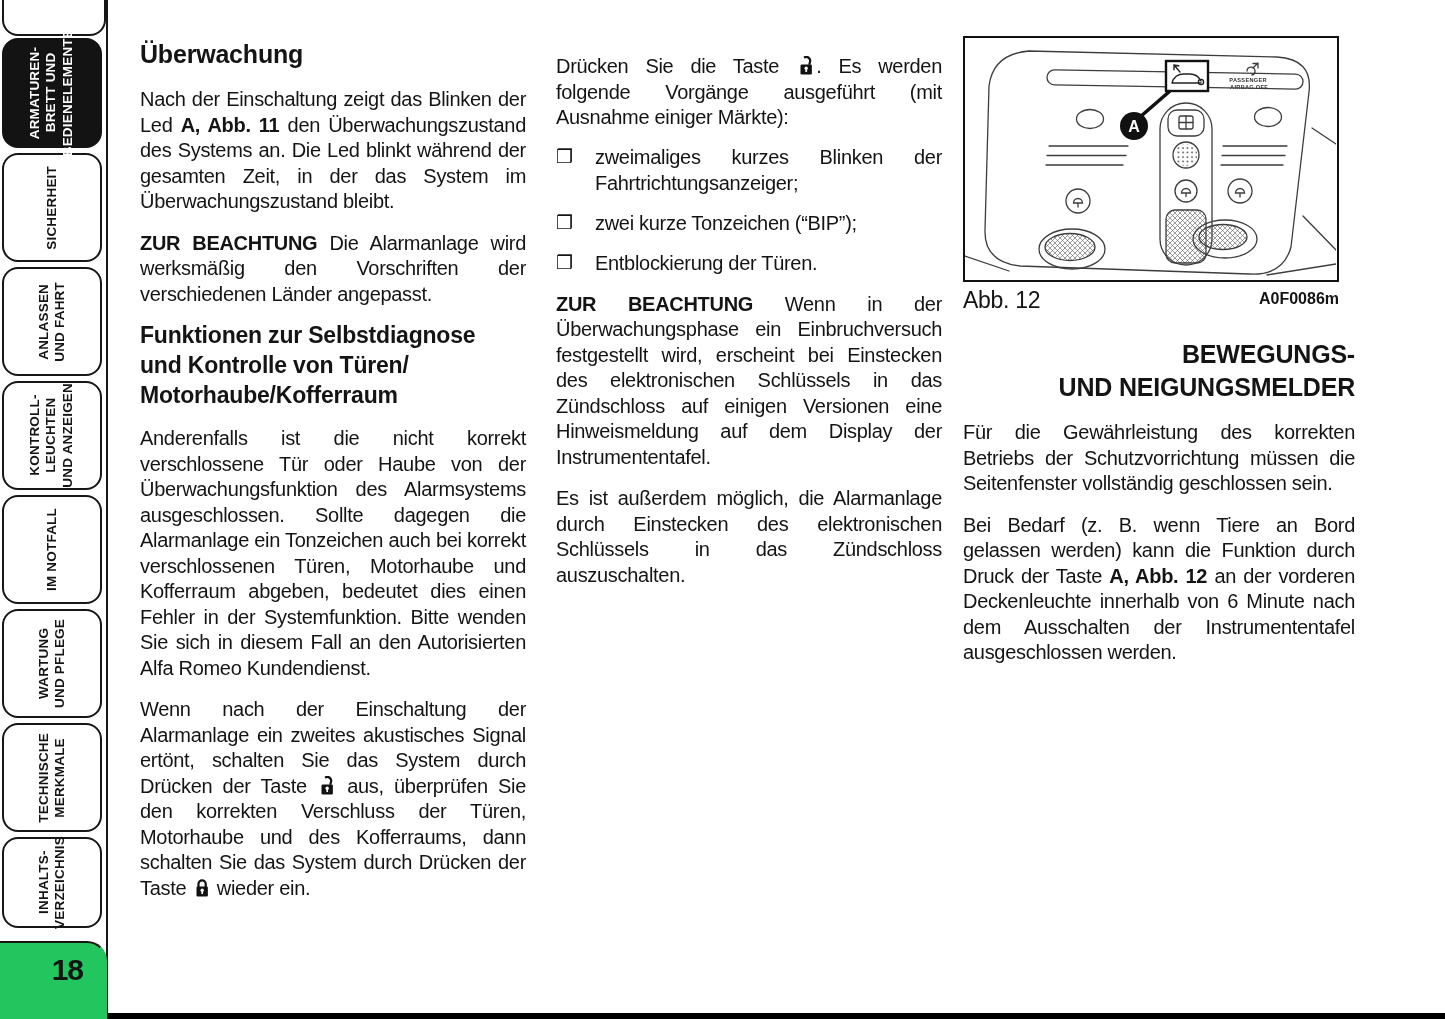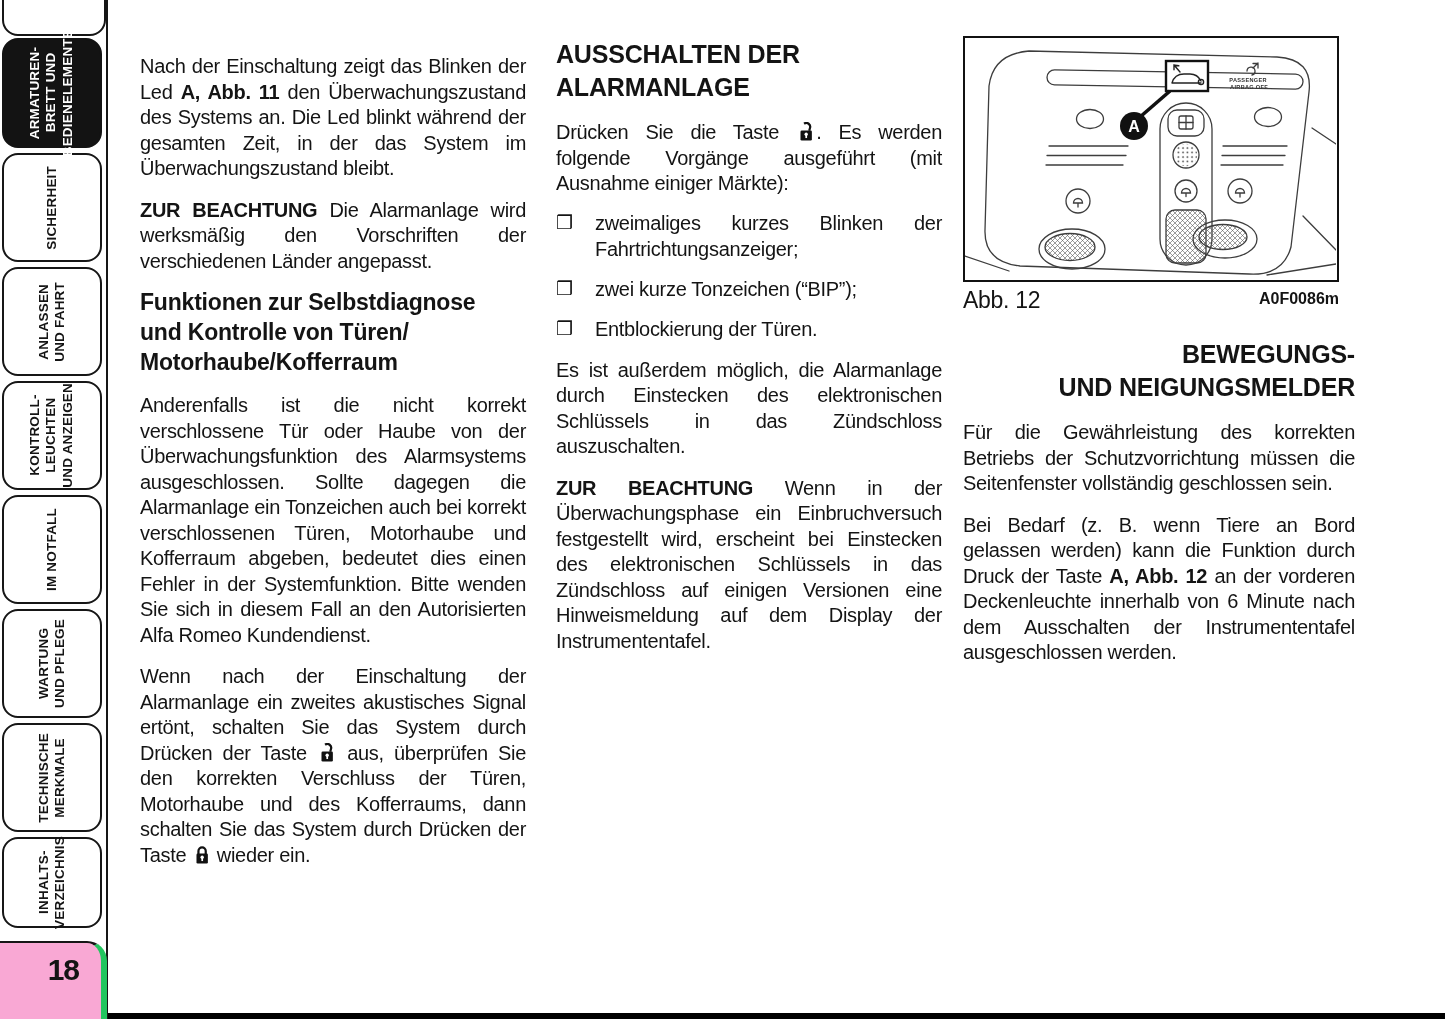--- a/index.html
+++ b/index.html
@@ -21,22 +21,22 @@
     display:flex;align-items:center;justify-content:center;box-sizing:border-box;
   }
   .tab.active{background:#131313;border-color:#131313;color:#fff;}
   .tab-label{
     writing-mode:vertical-rl;transform:rotate(180deg);
     white-space:pre-line;text-align:center;
     font-size:13.5px;font-weight:700;letter-spacing:.2px;line-height:1.22;
   }
   .pagenum-box{
     position:absolute;left:0;top:941px;width:107px;height:78px;box-sizing:border-box;
-    border-top:2px solid #161616;border-right:6px solid #22c55e;border-top-right-radius:20px;
-    background:#f9a8d4;z-index:3;text-align:right;
+    border-top:2px solid #161616;border-right:2px solid #22c55e;border-top-right-radius:20px;
+    background:#22c55e;z-index:3;text-align:right;
   }
   .pagenum{display:inline-block;margin:10px 22px 0 0;font-size:30px;font-weight:800;letter-spacing:-1px;}
   .bottom-bar{position:absolute;left:50px;right:0;bottom:0;height:6px;background:#000;}
   
   .col{position:absolute;top:38px;}
   .col1{left:140px;width:386px;}
   .col2{left:556px;width:386px;}
   .col3{left:963px;width:392px;top:36px;}
   p.body{
     margin:16px 0 13px 0;font-size:20px;line-height:25.5px;letter-spacing:-0.3px;
@@ -103,64 +103,63 @@
       <span class="tab-label">INHALTS-
 VERZEICHNIS</span>
     </div>
   </div>
 <div class="pagenum-box">
   <span class="pagenum">18</span>
 </div>
 <div class="bottom-bar"></div>
 
 <div class="col col1">
+  <h2 class="section">Überwachung</h2>
   <p class="body"><span>Nach der Einschaltung zeigt das Blinken der Led </span><span class="b">A, Abb. 11</span><span> den Überwachungszustand des Systems an. Die Led blinkt während der gesamten Zeit, in der das System im Überwachungszustand bleibt.</span></p>
   <p class="body"><span class="b">ZUR BEACHTUNG</span><span> Die Alarmanlage wird werksmäßig den Vorschriften der verschiedenen Länder angepasst.</span></p>
   <h3 class="sub">Funktionen zur Selbstdiagnose
 und Kontrolle von Türen/
 Motorhaube/Kofferraum</h3>
   <p class="body">Anderenfalls ist die nicht korrekt verschlossene Tür oder Haube von der Überwachungsfunktion des Alarmsystems ausgeschlossen. Sollte dagegen die Alarmanlage ein Tonzeichen auch bei korrekt verschlossenen Türen, Motorhaube und Kofferraum abgeben, bedeutet dies einen Fehler in der Systemfunktion. Bitte wenden Sie sich in diesem Fall an den Autorisierten Alfa Romeo Kundendienst.</p>
   <p class="body"><span>Wenn nach der Einschaltung der Alarmanlage ein zweites akustisches Signal ertönt, schalten Sie das System durch Drücken der Taste </span><span class="inline-icon"><svg viewBox="0 0 18 22">
           <path d="M12.6 9.6 V6.4 A4.3 4.3 0 0 0 4.9 3.6" fill="none" stroke="#111" stroke-width="2.5" transform="rotate(16 12.6 9.6)"></path>
           <rect x="2.8" y="9.4" width="12.8" height="11.2" rx="1.4" fill="#111"></rect>
           <circle cx="9.2" cy="13.5" r="1.9" fill="#fff"></circle>
           <rect x="8.3" y="13.9" width="1.9" height="3.9" fill="#fff"></rect>
         </svg></span><span> aus, überprüfen Sie den korrekten Verschluss der Türen, Motorhaube und des Kofferraums, dann schalten Sie das System durch Drücken der Taste </span><span class="inline-icon"><svg viewBox="0 0 18 22">
           <path d="M5 10 V6.6 a4.1 4.1 0 0 1 8.2 0 V10" fill="none" stroke="#111" stroke-width="2.5"></path>
           <rect x="2.8" y="9.4" width="12.8" height="11.2" rx="1.4" fill="#111"></rect>
           <circle cx="9.2" cy="13.5" r="1.9" fill="#fff"></circle>
           <rect x="8.3" y="13.9" width="1.9" height="3.9" fill="#fff"></rect>
         </svg></span><span> wieder ein.</span></p>
 </div>
 
 <div class="col col2">
-  <h2 class="section">AUSSCHALTEN DER
-ALARMANLAGE</h2>
   <p class="body"><span>Drücken Sie die Taste </span><span class="inline-icon"><svg viewBox="0 0 18 22">
           <path d="M12.6 9.6 V6.4 A4.3 4.3 0 0 0 4.9 3.6" fill="none" stroke="#111" stroke-width="2.5" transform="rotate(16 12.6 9.6)"></path>
           <rect x="2.8" y="9.4" width="12.8" height="11.2" rx="1.4" fill="#111"></rect>
           <circle cx="9.2" cy="13.5" r="1.9" fill="#fff"></circle>
           <rect x="8.3" y="13.9" width="1.9" height="3.9" fill="#fff"></rect>
         </svg></span><span>. Es werden folgende Vorgänge ausgeführt (mit Ausnahme einiger Märkte):</span></p>
   <ul class="sqlist">
       <li>
         <span class="marker">❒</span>
         <span class="li-text">zweimaliges kurzes Blinken der Fahrtrichtungsanzeiger;</span>
       </li>
       <li>
         <span class="marker">❒</span>
         <span class="li-text">zwei kurze Tonzeichen (“BIP”);</span>
       </li>
       <li>
         <span class="marker">❒</span>
         <span class="li-text">Entblockierung der Türen.</span>
       </li>
     </ul>
+  <p class="body"><span class="b">ZUR BEACHTUNG</span><span> Wenn in der Überwachungsphase ein Einbruchversuch festgestellt wird, erscheint bei Einstecken des elektronischen Schlüssels in das Zündschloss auf einigen Versionen eine Hinweismeldung auf dem Display der Instrumententafel.</span></p>
   <p class="body">Es ist außerdem möglich, die Alarmanlage durch Einstecken des elektronischen Schlüssels in das Zündschloss auszuschalten.</p>
-  <p class="body"><span class="b">ZUR BEACHTUNG</span><span> Wenn in der Überwachungsphase ein Einbruchversuch festgestellt wird, erscheint bei Einstecken des elektronischen Schlüssels in das Zündschloss auf einigen Versionen eine Hinweismeldung auf dem Display der Instrumententafel.</span></p>
 </div>
 
 <div class="col col3">
   <div class="fig-frame">
     <svg width="371" height="241" viewBox="0 0 371 241">
       <defs>
         <pattern id="xh" patternUnits="userSpaceOnUse" width="5" height="5">
           <path d="M0 0 L5 5 M5 0 L0 5" stroke="#5a5a5a" stroke-width="0.6"></path>
         </pattern>
         <pattern id="dots" patternUnits="userSpaceOnUse" width="4.5" height="4.5">

